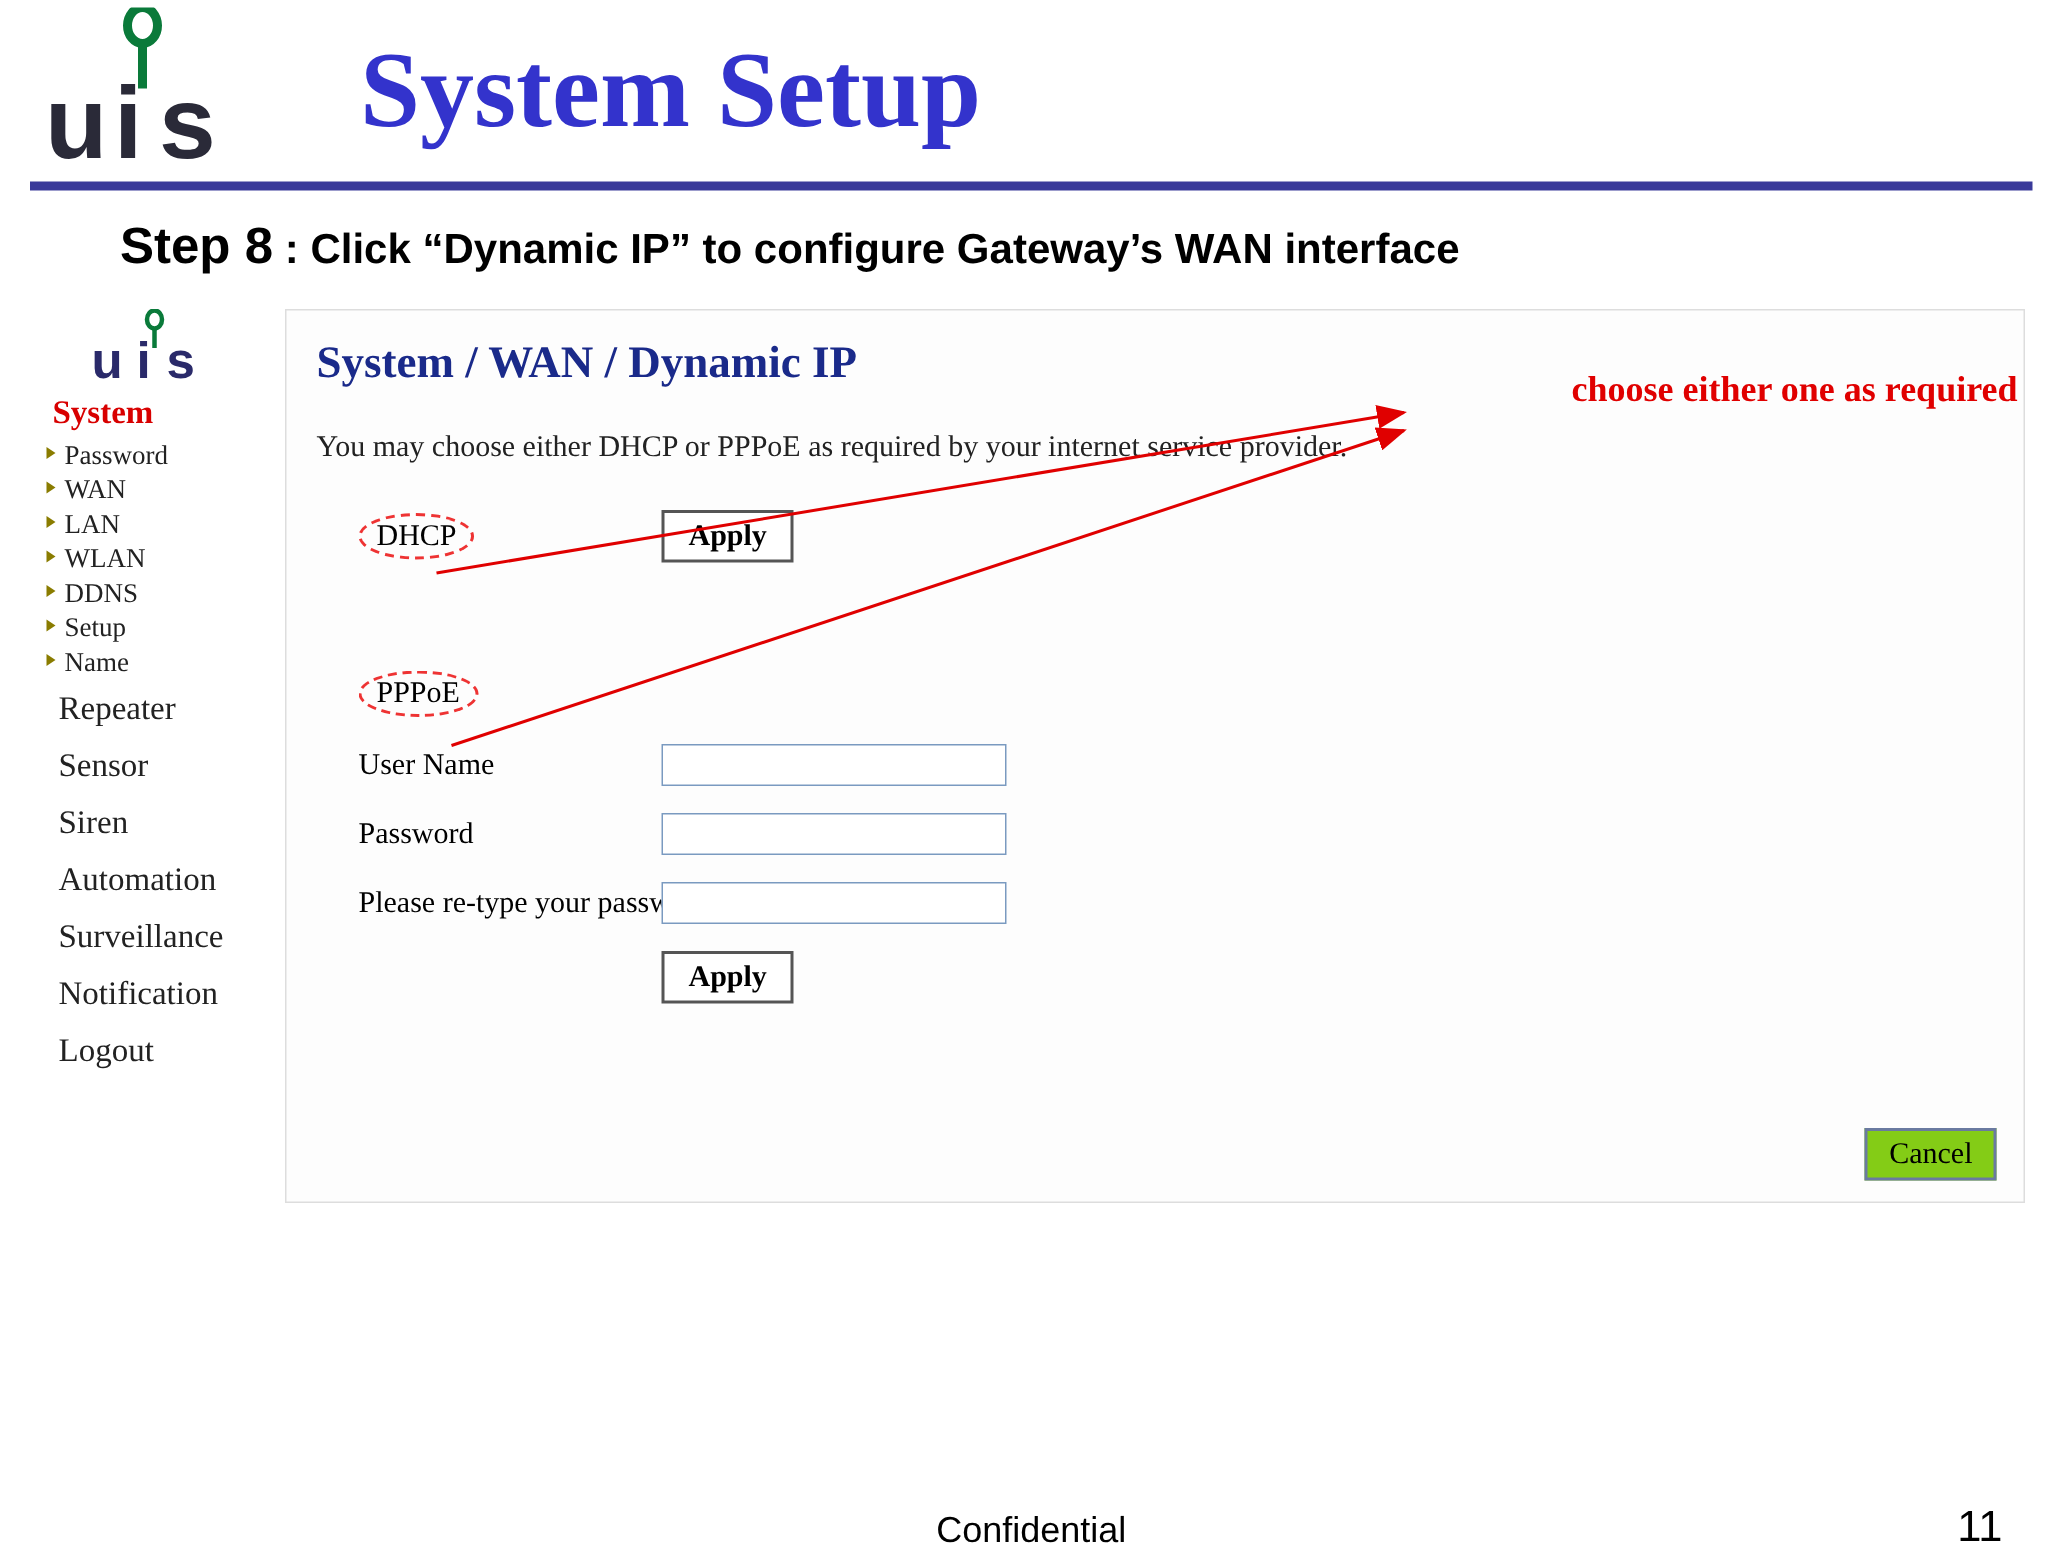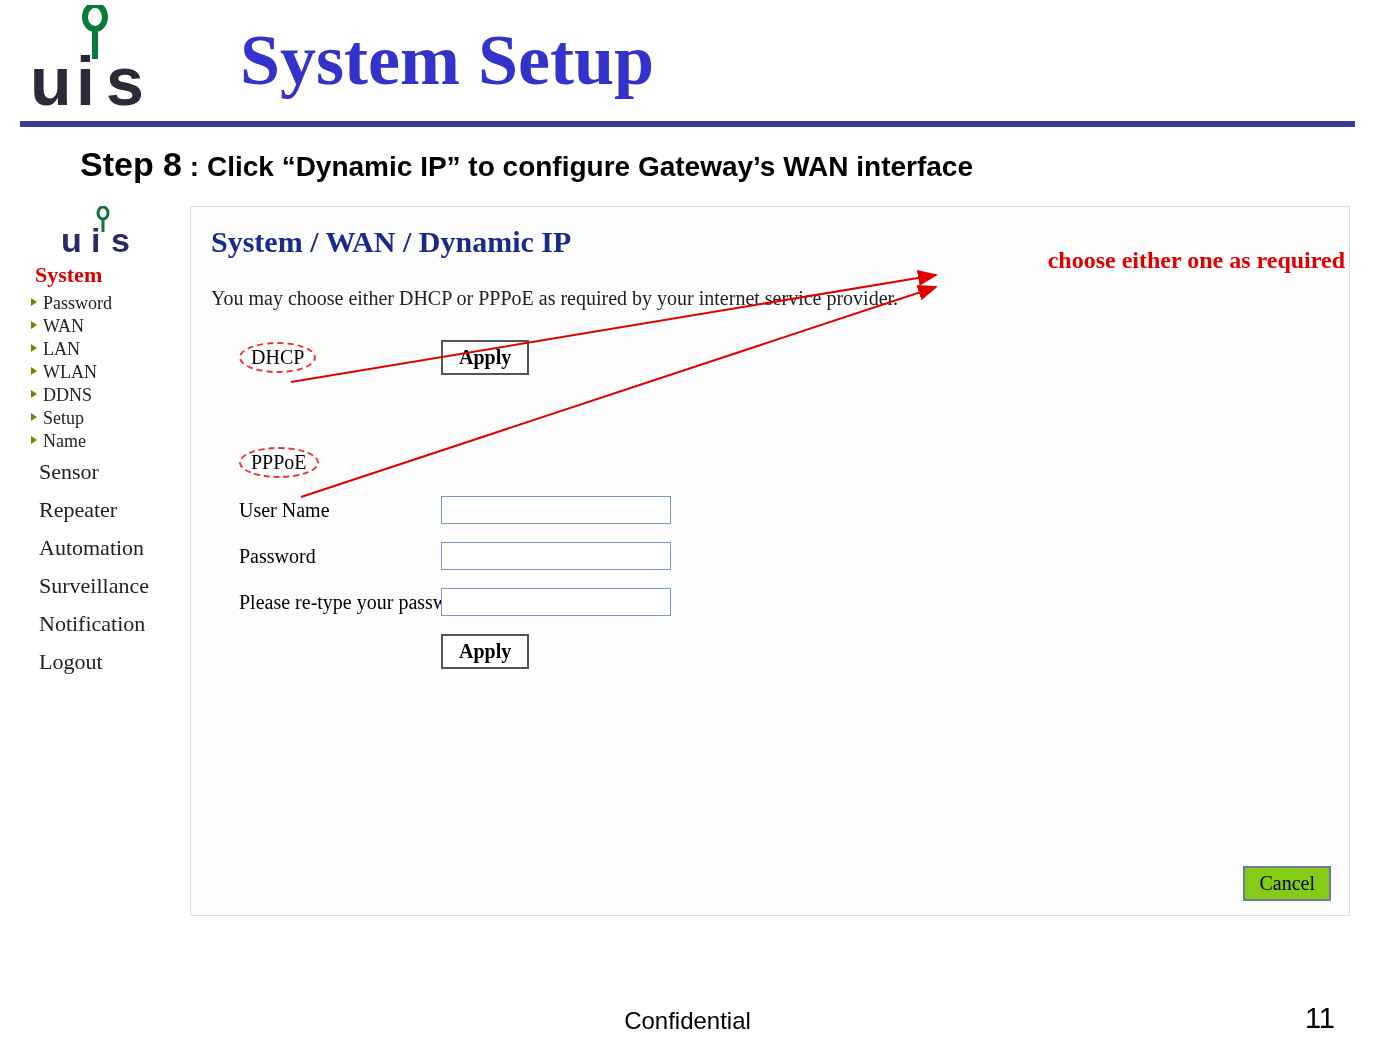--- a/index.html
+++ b/index.html
@@ -81,21 +81,21 @@
     font-family: "Times New Roman", serif;
     font-size: 22px;
     color: #222;
     padding: 6px 0 6px 14px;
   }
 
   .panel {
     background: #fdfdfd;
     border: 1px solid #ddd;
     width: 1160px;
-    height: 710px;
+    height: 596px;
     padding: 18px 20px;
     position: relative;
     font-family: "Times New Roman", serif;
   }
   .panel-breadcrumb {
     color: #1a2a8a;
     font-size: 30px;
     font-weight: bold;
     margin-bottom: 28px;
   }
@@ -216,22 +216,23 @@
         </svg>
       </div>
       <div class="side-system">System</div>
       <div class="side-sub">Password</div>
       <div class="side-sub">WAN</div>
       <div class="side-sub">LAN</div>
       <div class="side-sub">WLAN</div>
       <div class="side-sub">DDNS</div>
       <div class="side-sub">Setup</div>
       <div class="side-sub">Name</div>
+      <div class="side-main">Repeater</div>
       <div class="side-main">Sensor</div>
-      <div class="side-main">Repeater</div>
+      <div class="side-main">Siren</div>
       <div class="side-main">Automation</div>
       <div class="side-main">Surveillance</div>
       <div class="side-main">Notification</div>
       <div class="side-main">Logout</div>
     </div>
 
     <div class="panel">
       <div class="panel-breadcrumb">System / WAN / Dynamic IP</div>
       <div class="panel-desc">You may choose either DHCP or PPPoE as required by your internet service provider.</div>
 

